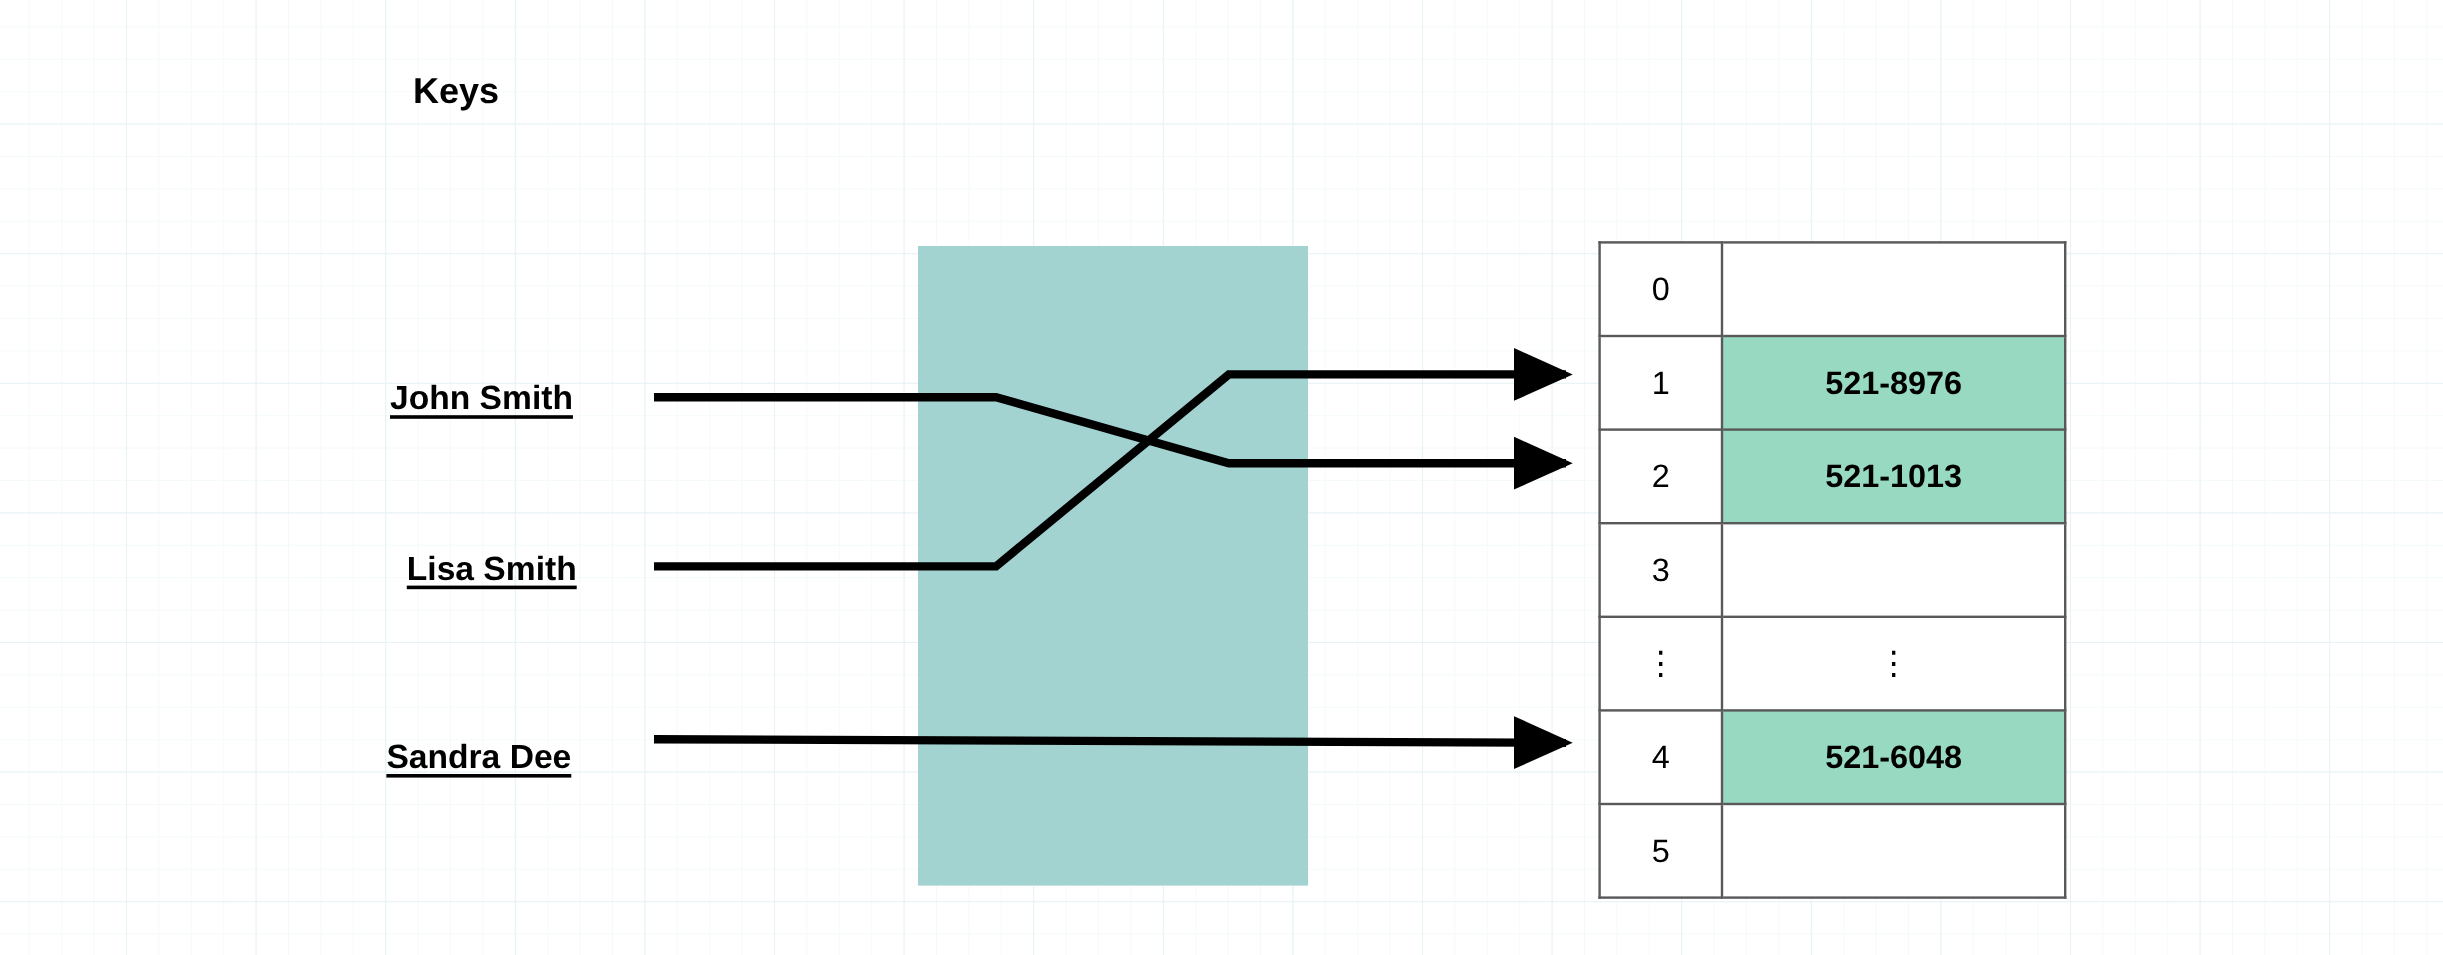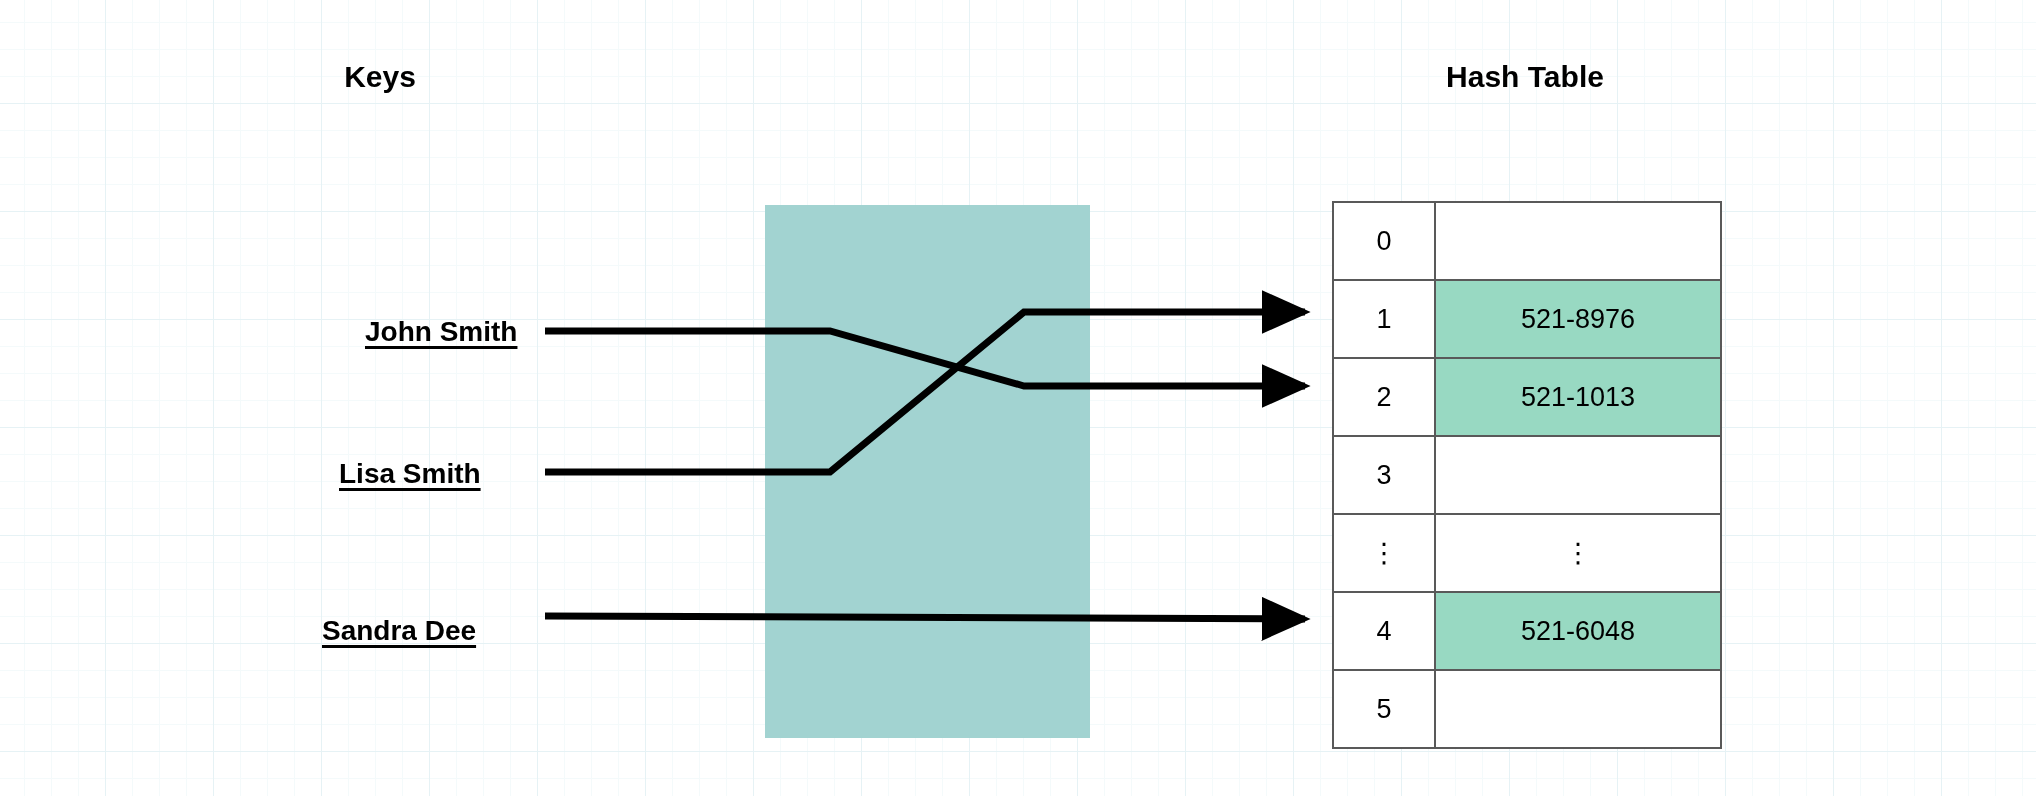--- a/index.html
+++ b/index.html
@@ -46,21 +46,21 @@
     position: absolute;
     font-weight: bold;
     font-size: 28px;
     color: #000000;
     text-decoration: underline;
     text-underline-offset: 5px;
     text-decoration-thickness: 3px;
     white-space: nowrap;
     text-align: left;
   }
-  #key-0 { left: 325px; top: 316px; margin-left: 40px; }
+  #key-0 { left: 325px; top: 316px; }
   #key-1 { left: 339px; top: 458px; }
   #key-2 { left: 322px; top: 615px; }
 
   
   #fn-box {
     position: absolute;
     left: 765px;
     top: 205px;
     width: 325px;
     height: 533px;
@@ -91,37 +91,36 @@
     font-size: 27px;
     color: #000000;
     text-align: center;
     vertical-align: middle;
     height: 76px;
     padding: 0;
     background: #ffffff;
   }
   #hash-table td.idx  { width: 100px; }
   #hash-table td.val  { width: 284px; }
-  #hash-table td.filled { background: #98d9c2; }
+  #hash-table td.filled { background: #98d9c2; font-weight: bold; }
   .vdots {
     display: inline-block;
     line-height: 0.62;
     font-size: 27px;
     letter-spacing: 0;
   }
 </style>
 </head>
 <body>
 
 <div id="stage">
 
   <div class="heading" id="hd-keys">Keys</div>
 
 
-  <div class="heading" id="hd-table">Hash Table</div>
 
   <div id="fn-box"></div>
 
   <div class="key-label" id="key-0">John Smith</div>
 
   <div class="key-label" id="key-1">Lisa Smith</div>
 
   <div class="key-label" id="key-2">Sandra Dee</div>
 
   <svg id="wires" viewBox="0 0 2036 796">

